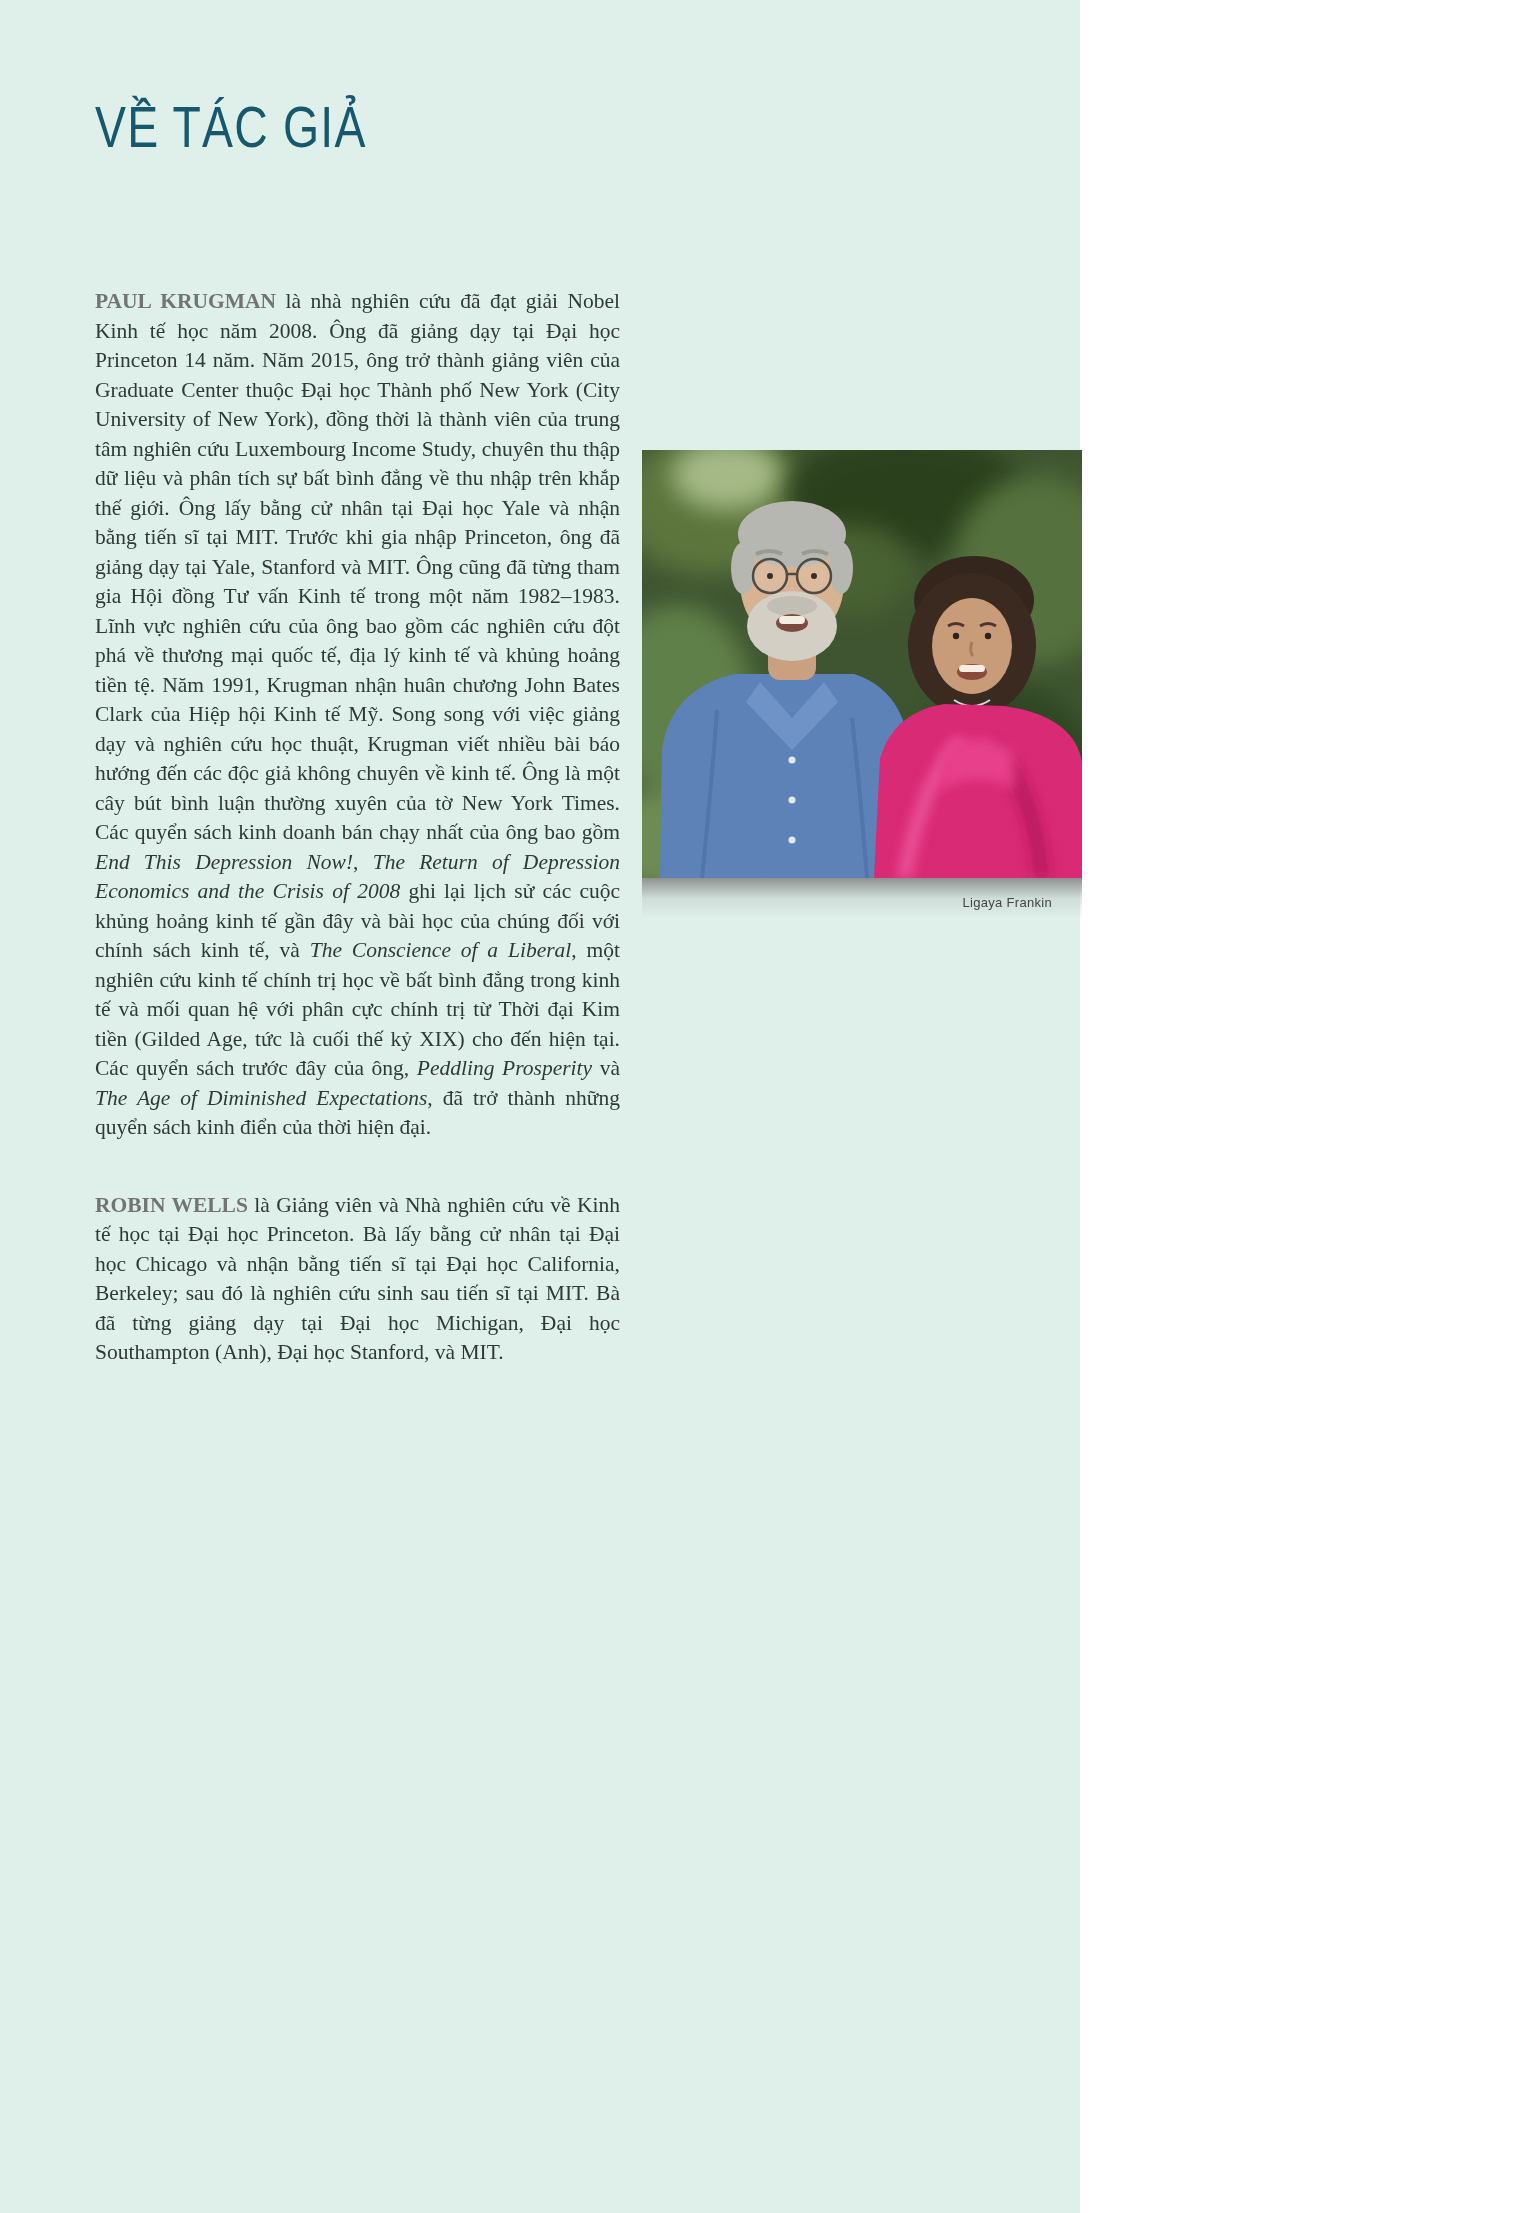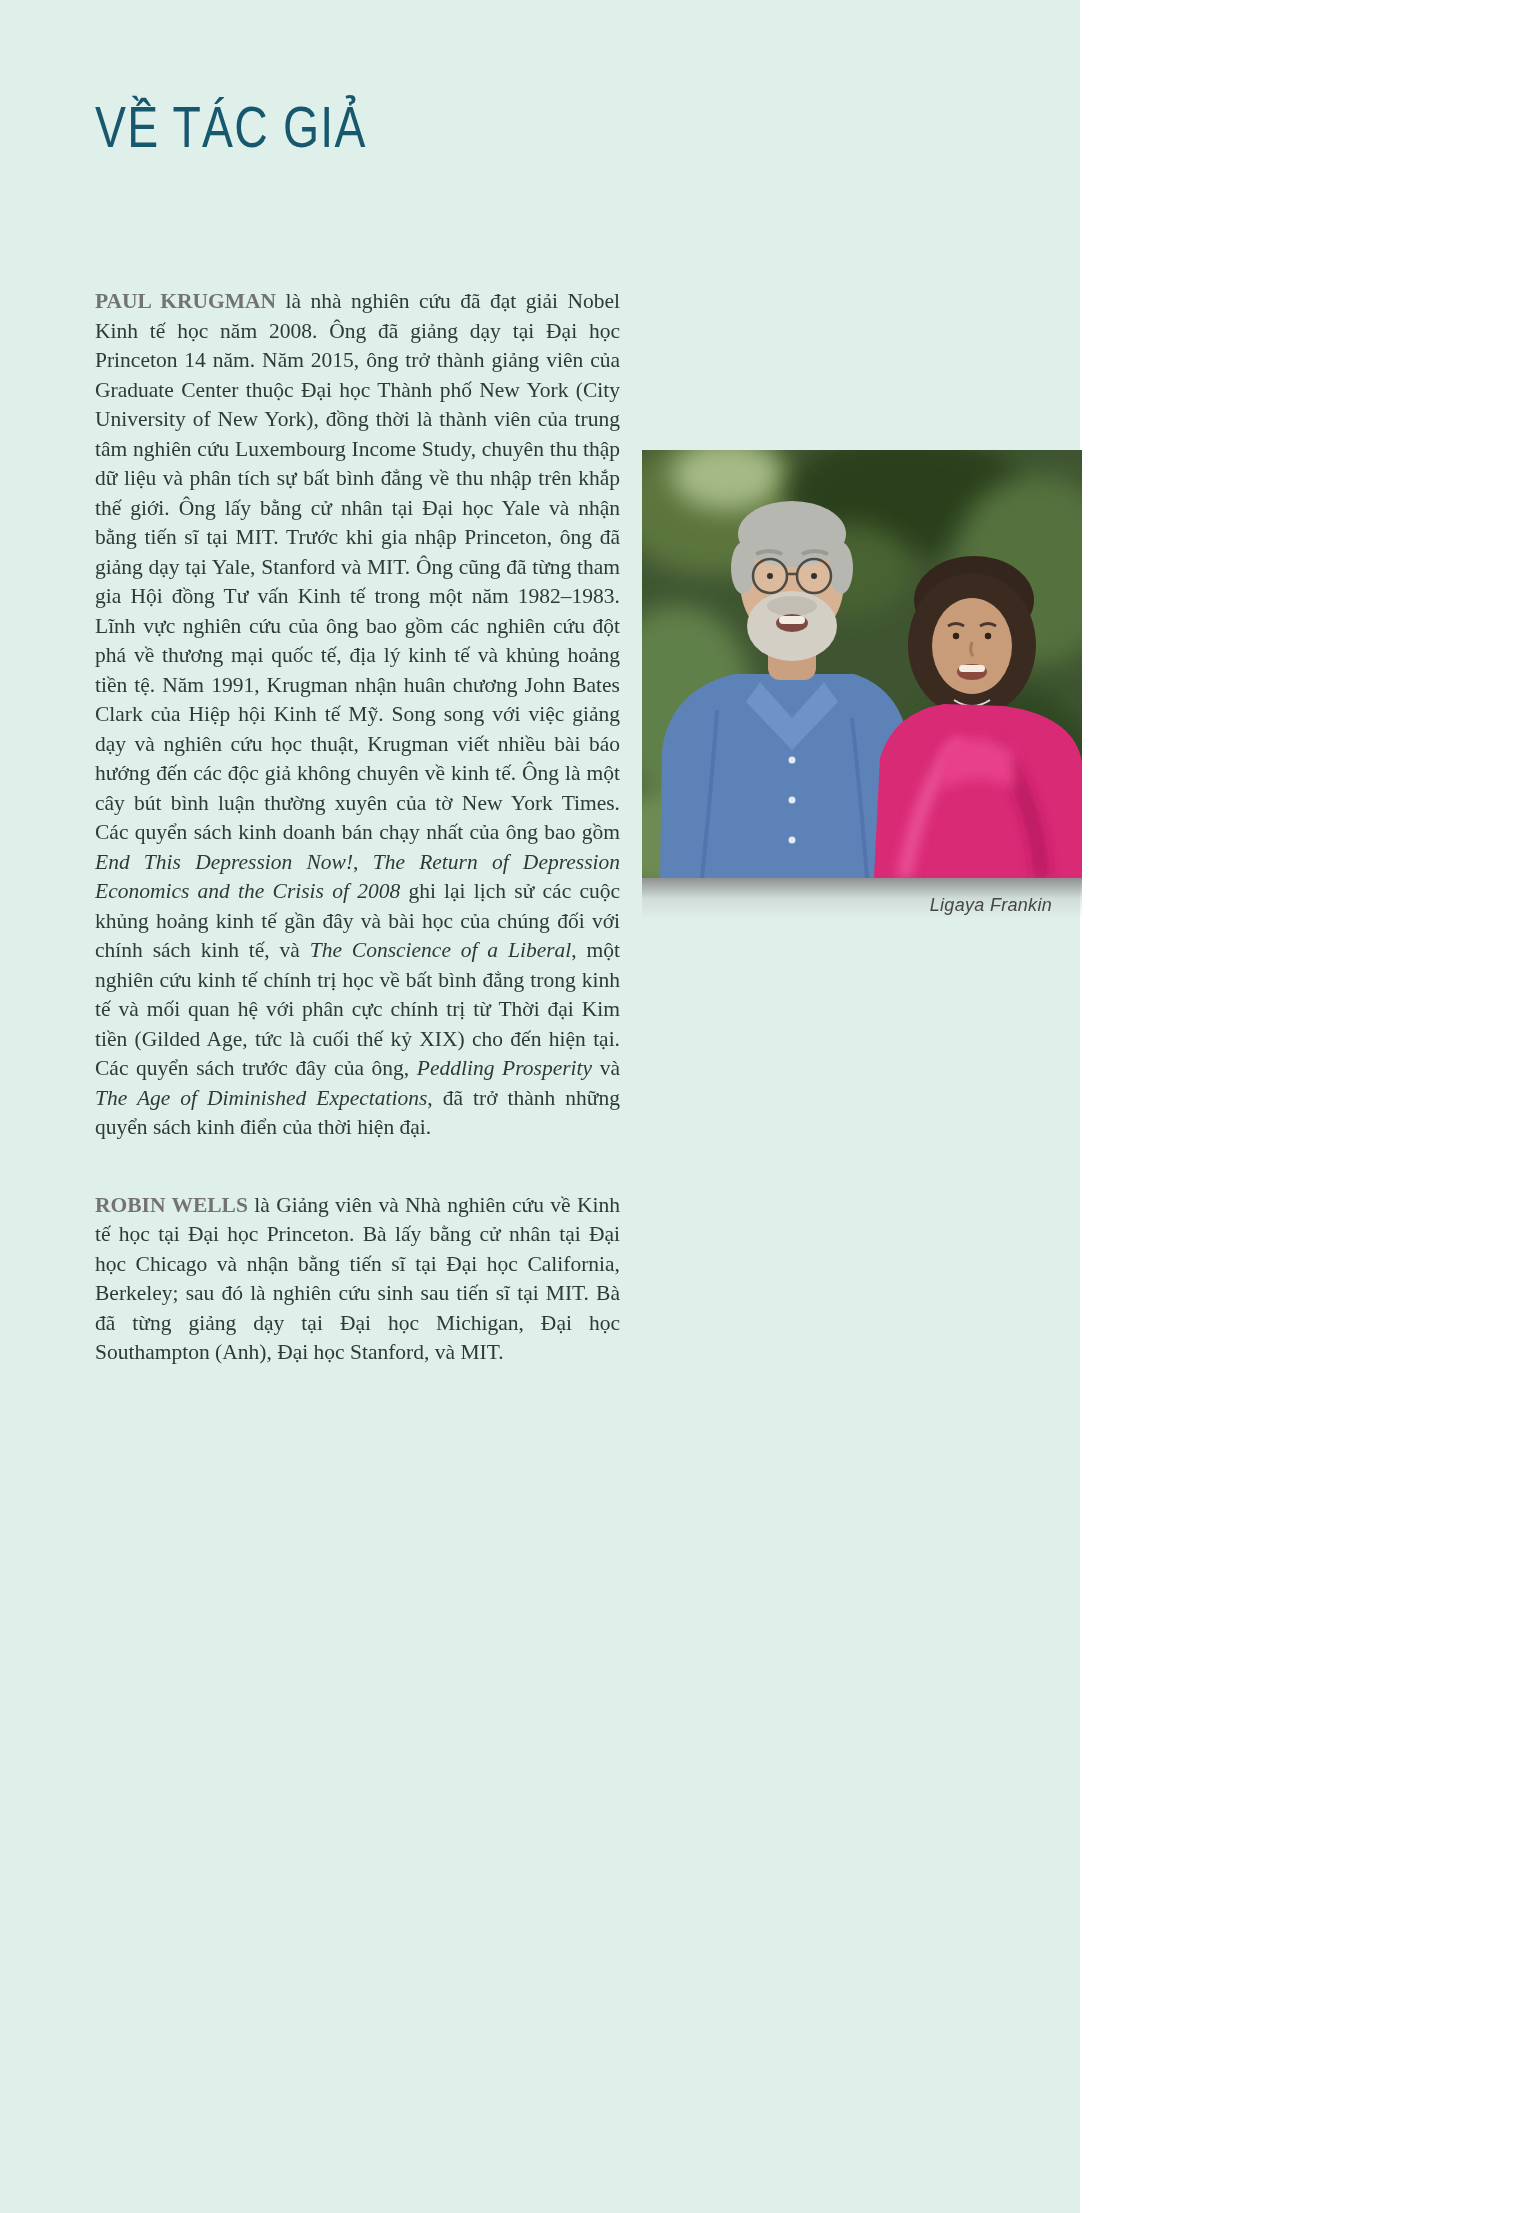--- a/index.html
+++ b/index.html
@@ -31,21 +31,21 @@
   .author-name{color:#737373;font-weight:bold;}
   .photo-figure{position:absolute;left:642px;top:450px;width:440px;margin:0;}
   .photo-svg{display:block;width:440px;height:428px;}
   .credit-band{
     position:relative;width:100%;height:46px;
     background:linear-gradient(to bottom, rgba(138,140,139,0.95) 0%, rgba(190,200,196,0.45) 45%, rgba(223,239,233,0) 90%);
   }
   .photo-credit{
     position:absolute;right:30px;top:17px;
     font-family:"Liberation Sans", sans-serif;
-    font-size:18px;color:#454545;letter-spacing:0.3px;font-style:italic;
+    font-size:13px;color:#454545;letter-spacing:0.3px;
   }
 </style>
 </head>
 <body>
 
 <div>
 
   <div class="mint-panel"></div>
 
   <h1 class="page-title">VỀ TÁC GIẢ</h1>

